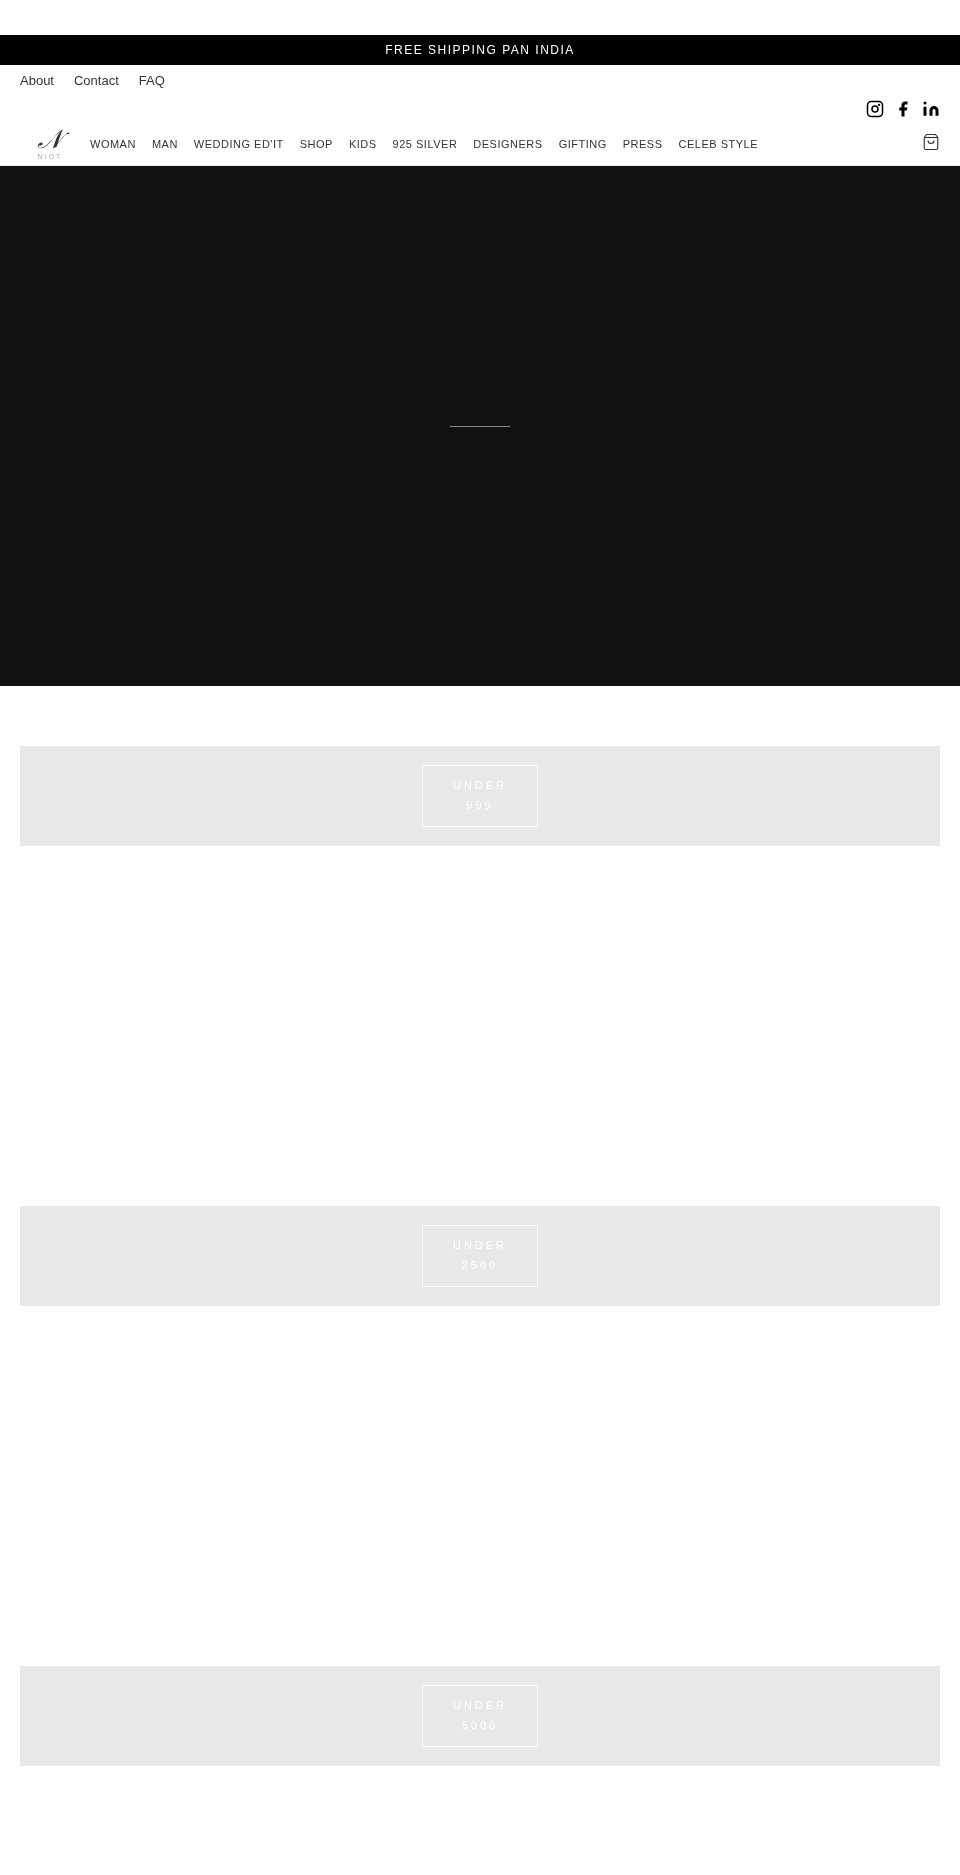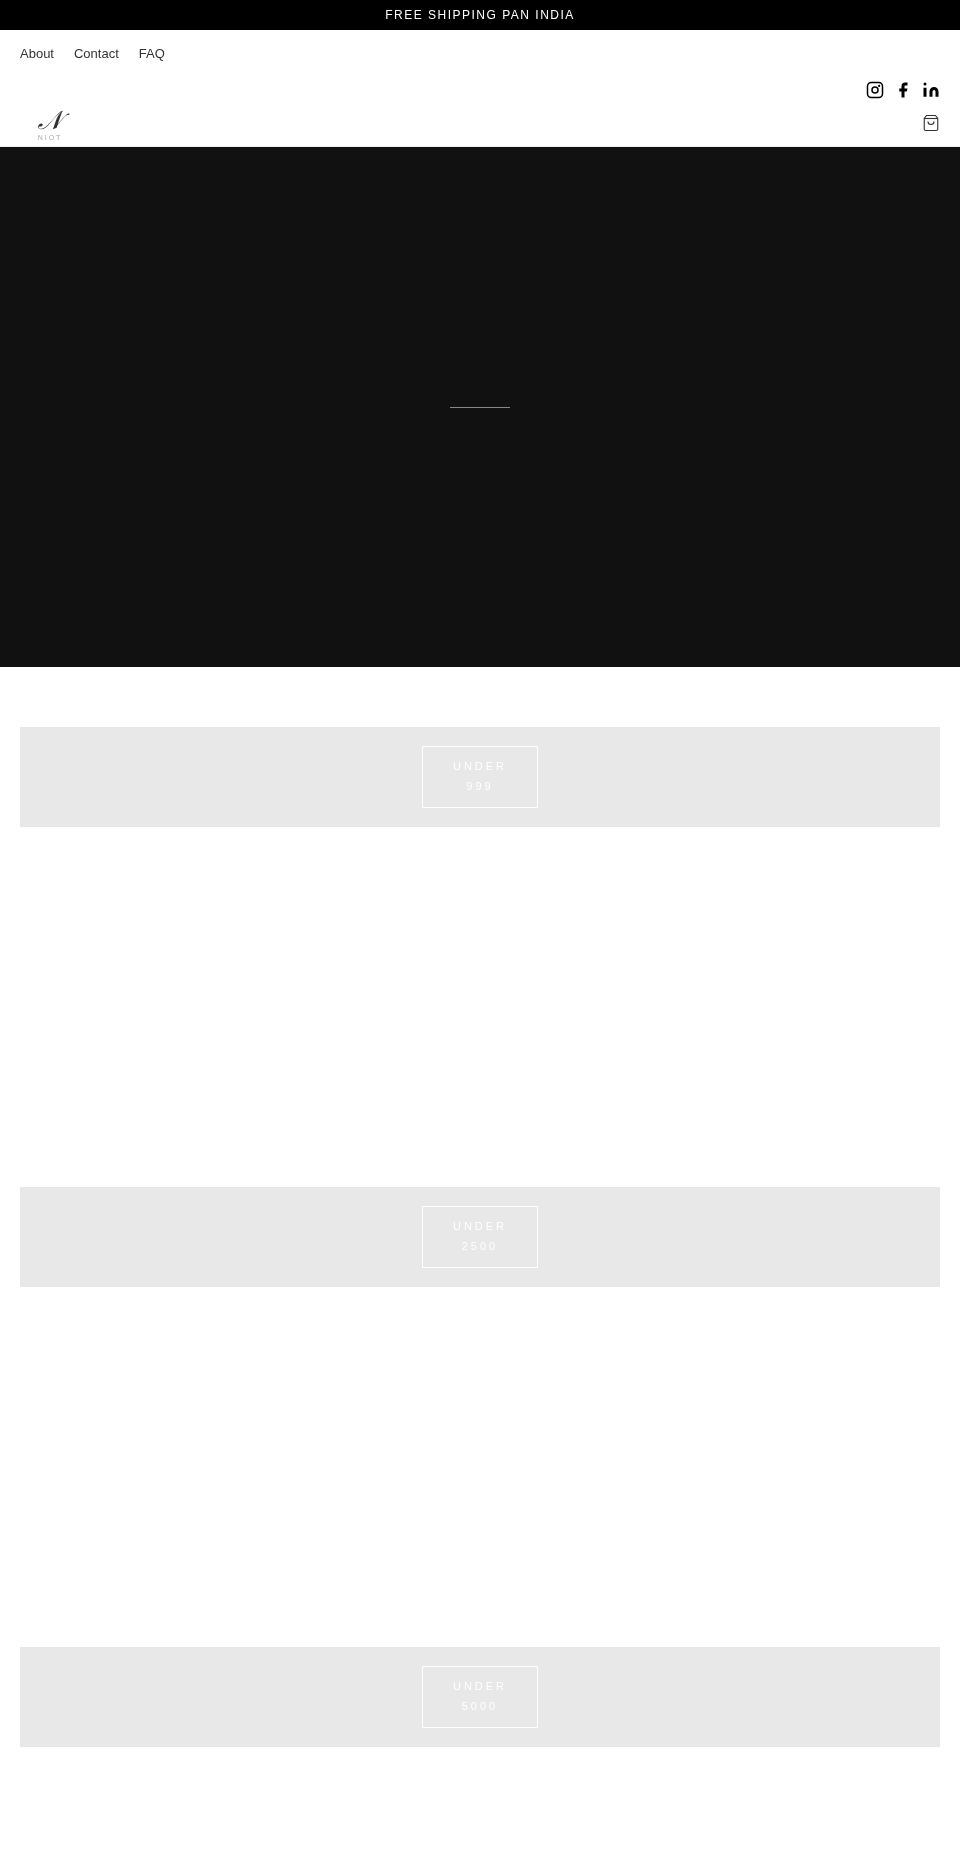--- a/index.html
+++ b/index.html
@@ -16,27 +16,28 @@
     }
 
     
     .announcement-bar {
       background: #000;
       color: #fff;
       text-align: center;
       padding: 8px 0;
       font-size: 12px;
       letter-spacing: 1.5px;
+      margin-top: 35px;
     }
 
     
     .secondary-nav {
       display: flex;
       align-items: center;
-      padding: 16px 20px;
+      padding: 8px 20px;
       background: #fff;
       gap: 20px;
     }
 
     .secondary-nav a {
       font-size: 13px;
       color: #333;
       text-decoration: none;
     }
 
@@ -215,20 +216,32 @@
   </span>
 </div>
 
 <div class="main-header">
 
   <div class="logo">
     <span class="logo-text" style="font-family:Georgia,serif;font-style:italic;">𝒩</span>
     <span class="logo-sub" style="font-size:7px;letter-spacing:2px;color:#aaa;">Niot</span>
   </div>
 
+  <nav class="main-nav">
+    <a href="#">WOMAN</a>
+    <a href="#">MAN</a>
+    <a href="#">WEDDING ED'IT</a>
+    <a href="#">SHOP</a>
+    <a href="#">KIDS</a>
+    <a href="#">925 SILVER</a>
+    <a href="#">DESIGNERS</a>
+    <a href="#">GIFTING</a>
+    <a href="#">PRESS</a>
+    <a href="#">CELEB STYLE</a>
+  </nav>
 
   <span class="cart-icon">
     <svg width="18" height="18" viewBox="0 0 24 24" fill="none" stroke="#333" stroke-width="1.5">
       <path d="M6 2L3 6v14a2 2 0 0 0 2 2h14a2 2 0 0 0 2-2V6l-3-4z"></path>
       <line x1="3" y1="6" x2="21" y2="6"></line>
       <path d="M16 10a4 4 0 0 1-8 0"></path>
     </svg>
   </span>
 </div>
 

